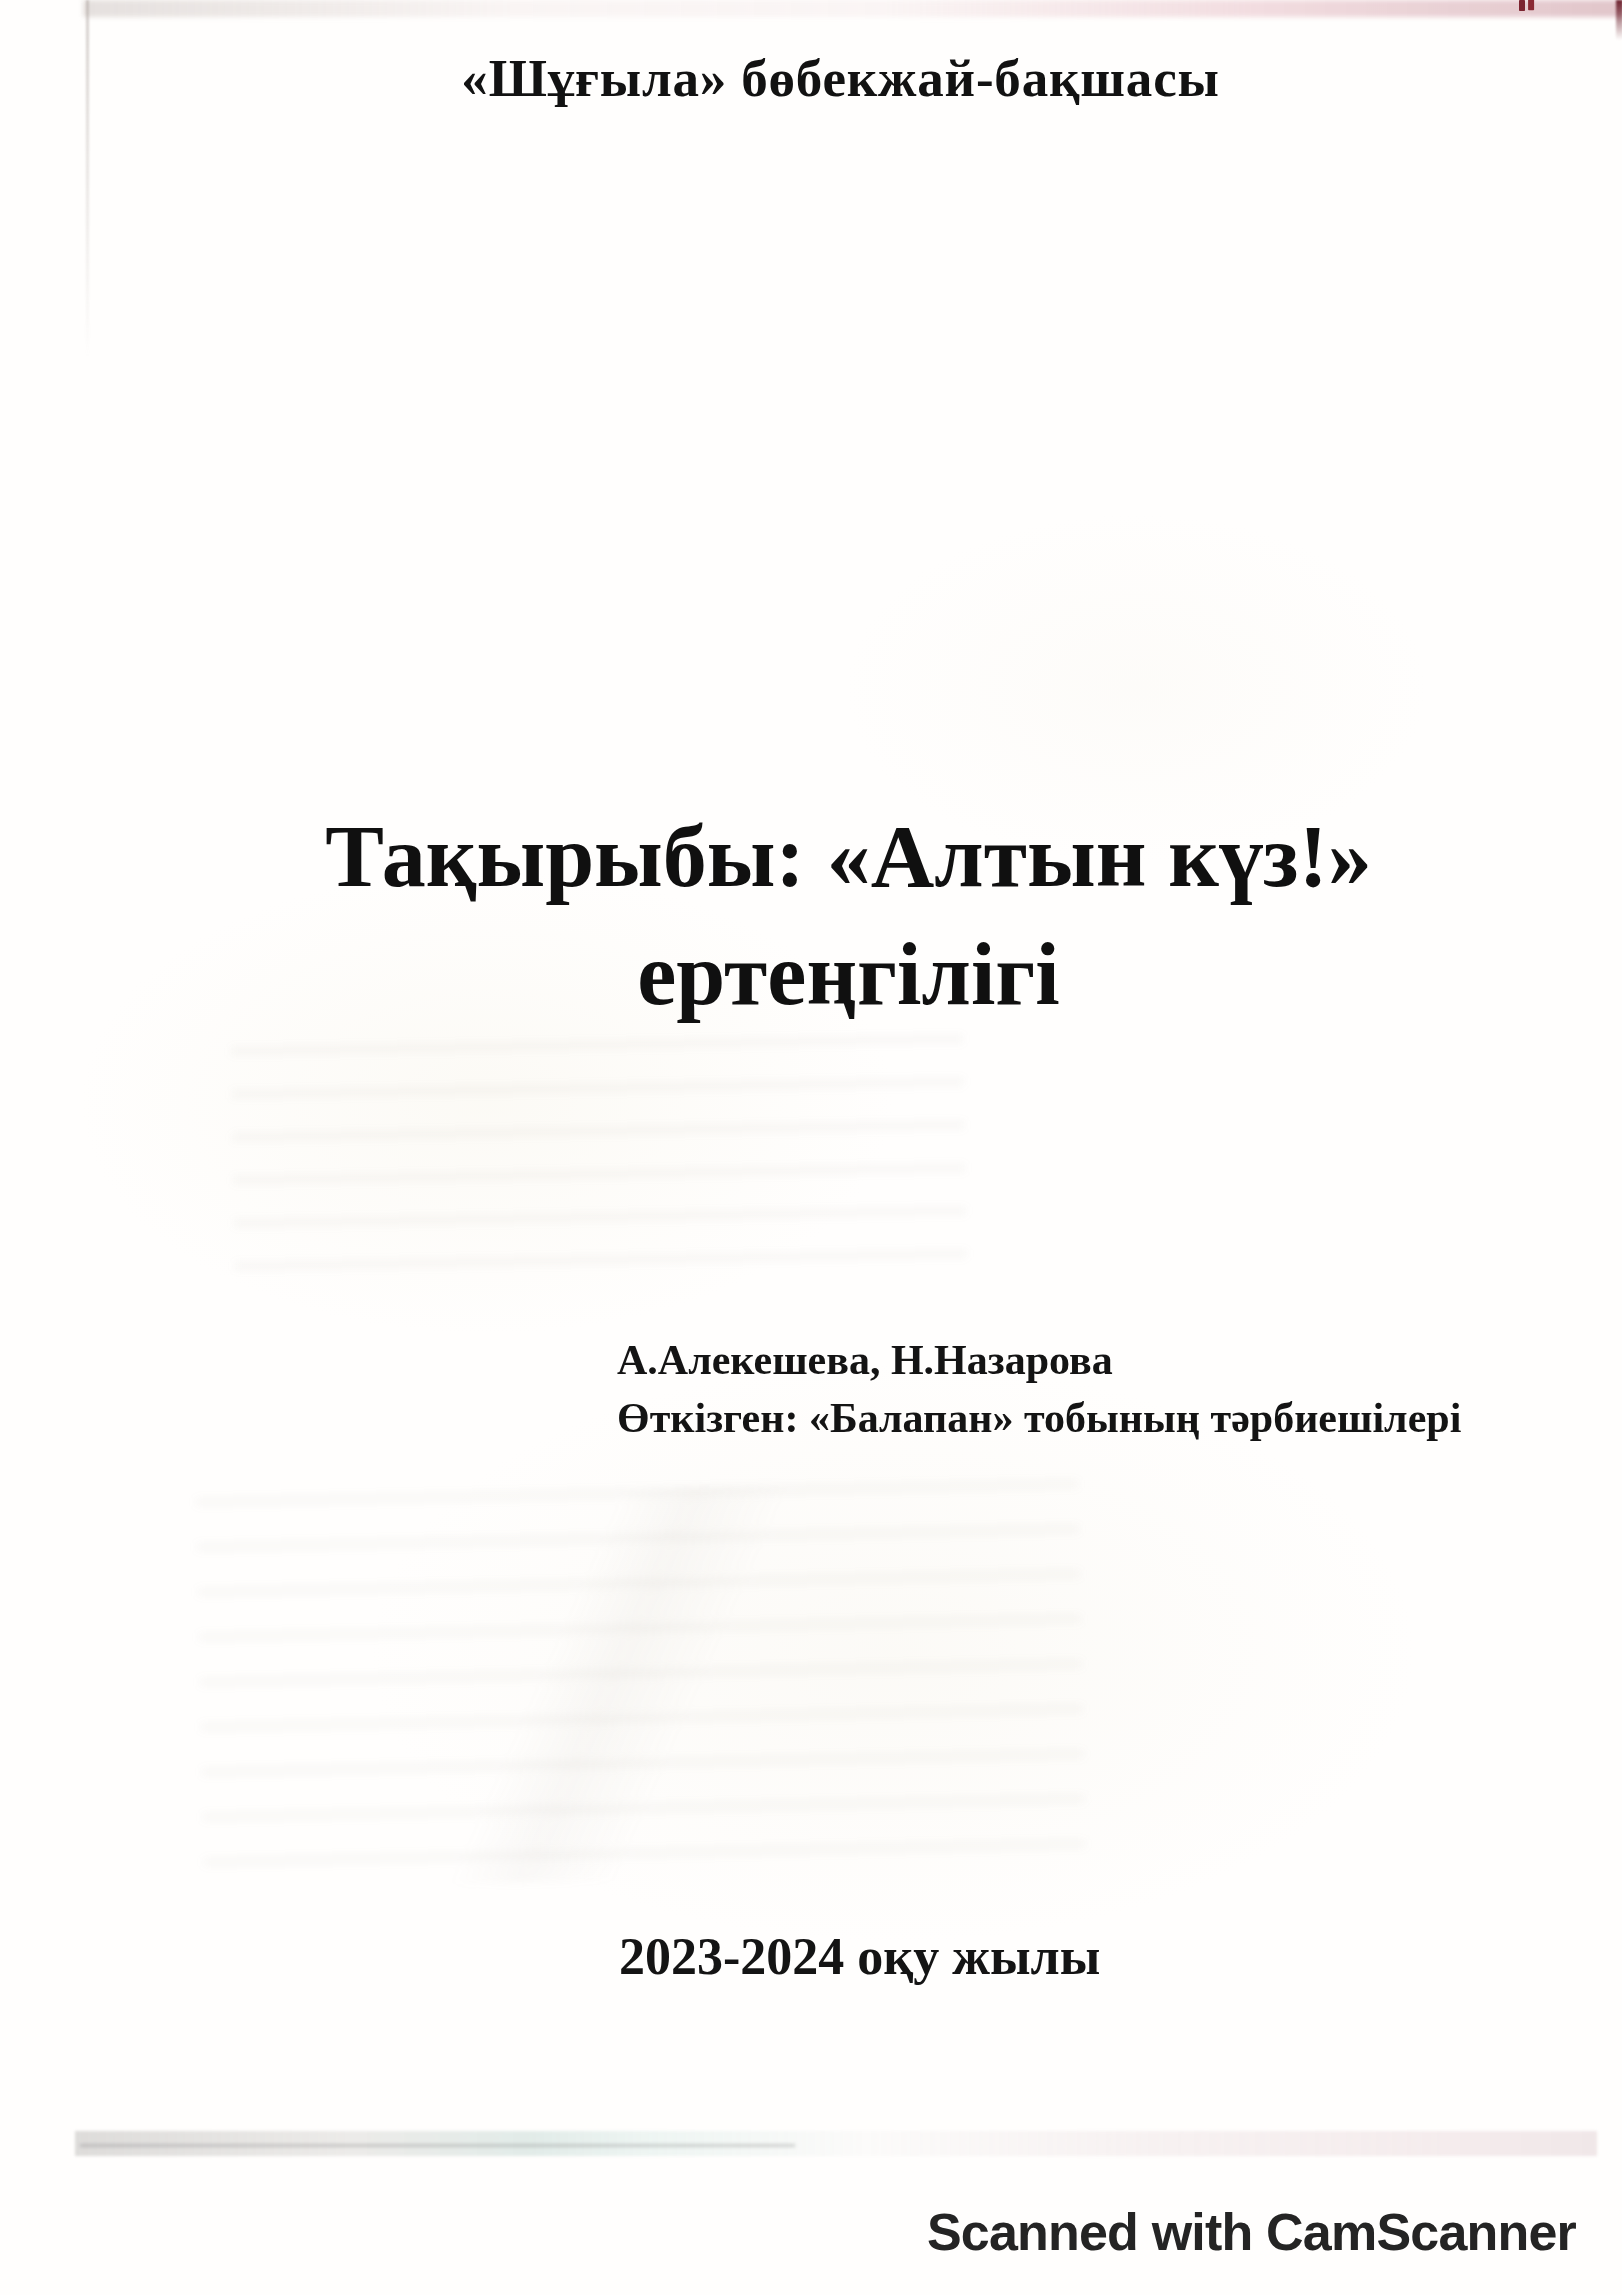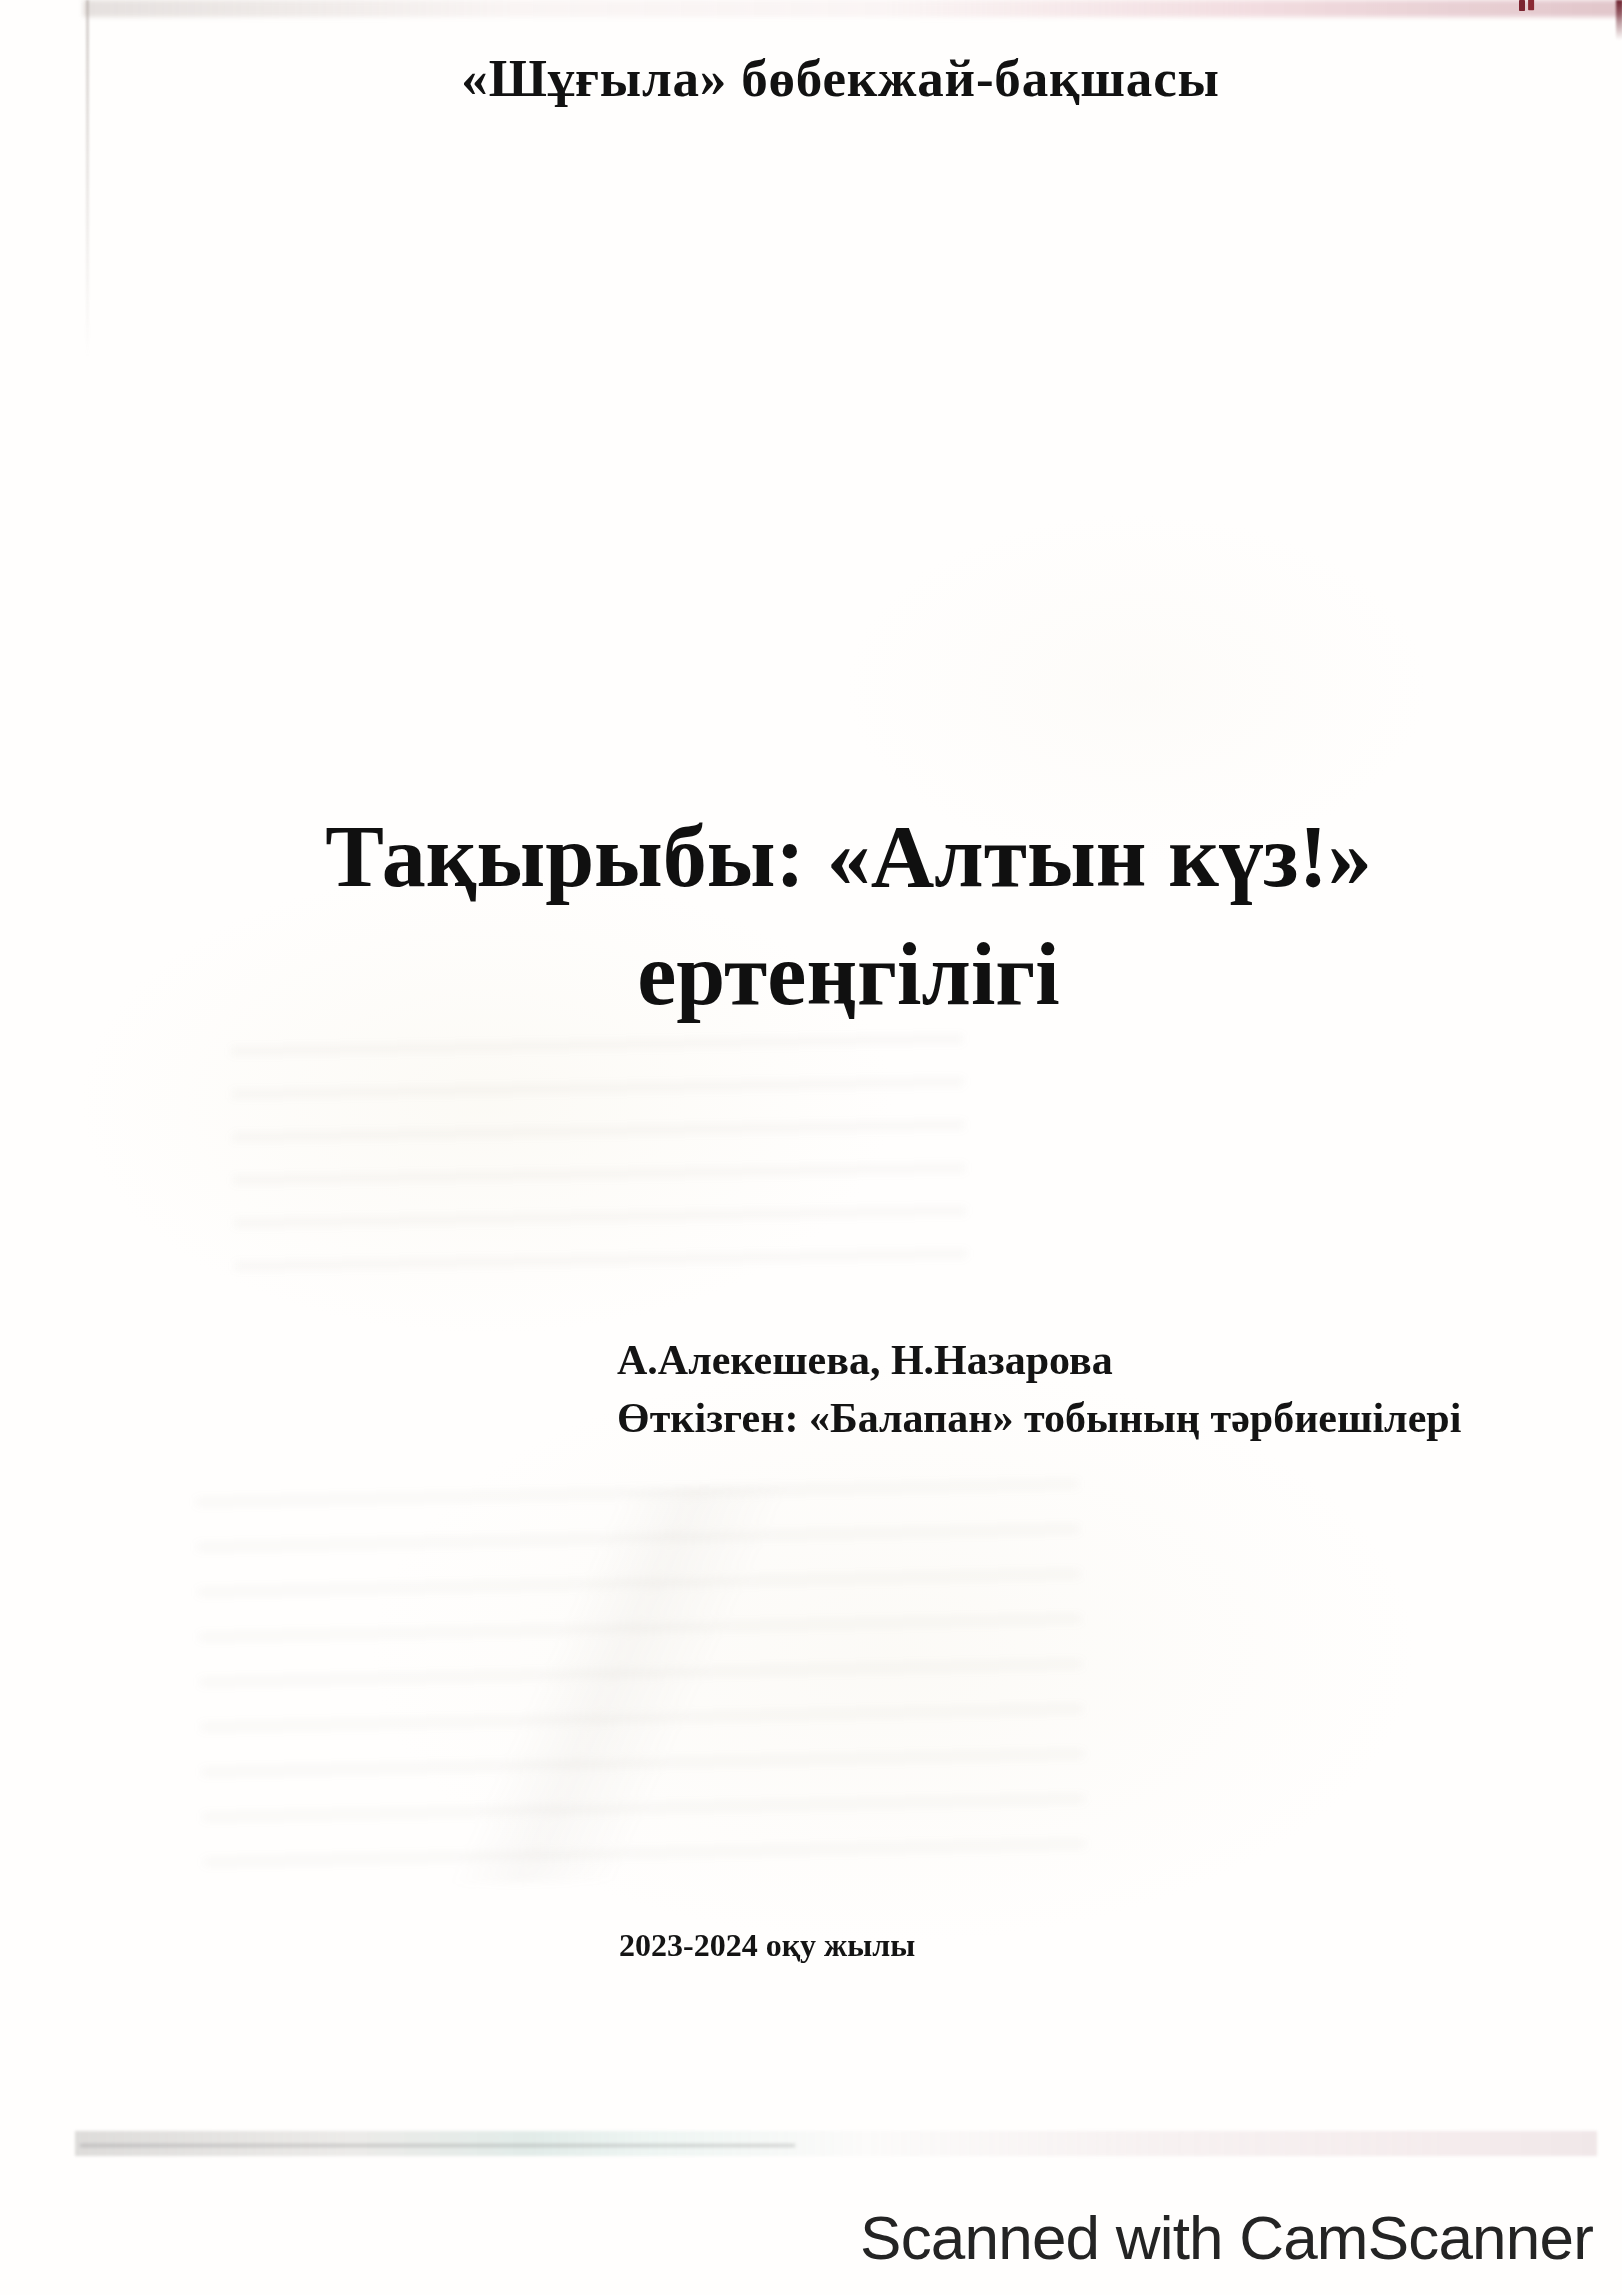--- a/index.html
+++ b/index.html
@@ -127,30 +127,30 @@
     left: 617px; top: 1331px;
     font-weight: bold;
     font-size: 42px;
     line-height: 58px;
     color: #141414;
   }
   .year-line {
     position: absolute;
     left: 619px; top: 1926px;
     font-weight: bold;
-    font-size: 32px;
+    font-size: 52px;
     line-height: 1.2;
     color: #141414;
   }
   .watermark {
     position: absolute;
-    top: 2202px; right: 30px;
+    top: 2202px; right: 47px;
     font-family: "Liberation Sans", sans-serif;
-    font-weight: 400;
-    font-size: 62px;
+    font-weight: 700;
+    font-size: 52px;
     color: #242424;
     letter-spacing: -0.8px;
   }
 </style>
 </head>
 <body>
 
 <div class="canvas">
   <div class="paper"></div>
 

